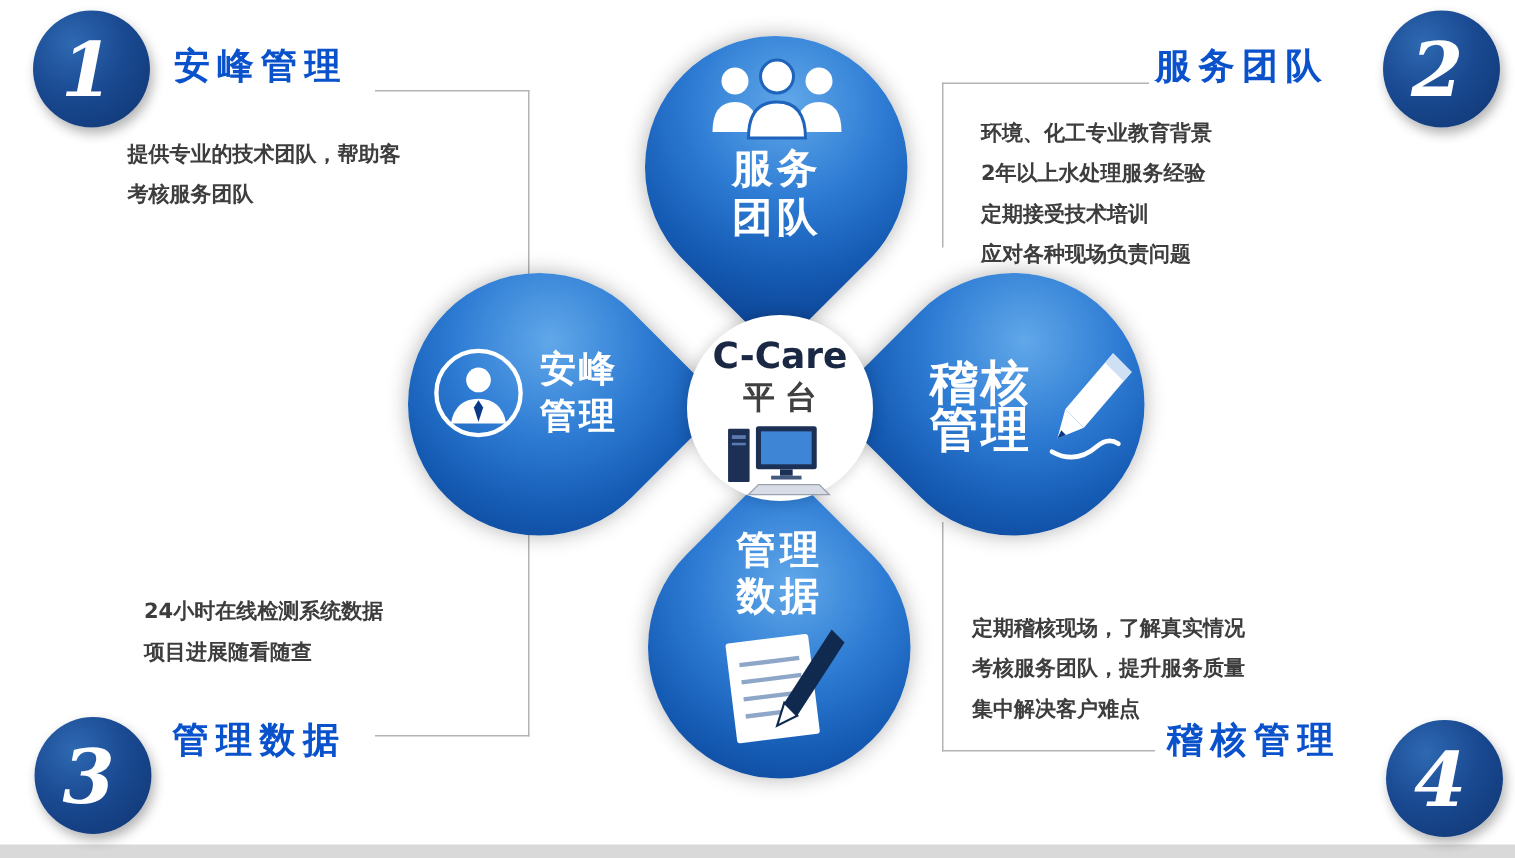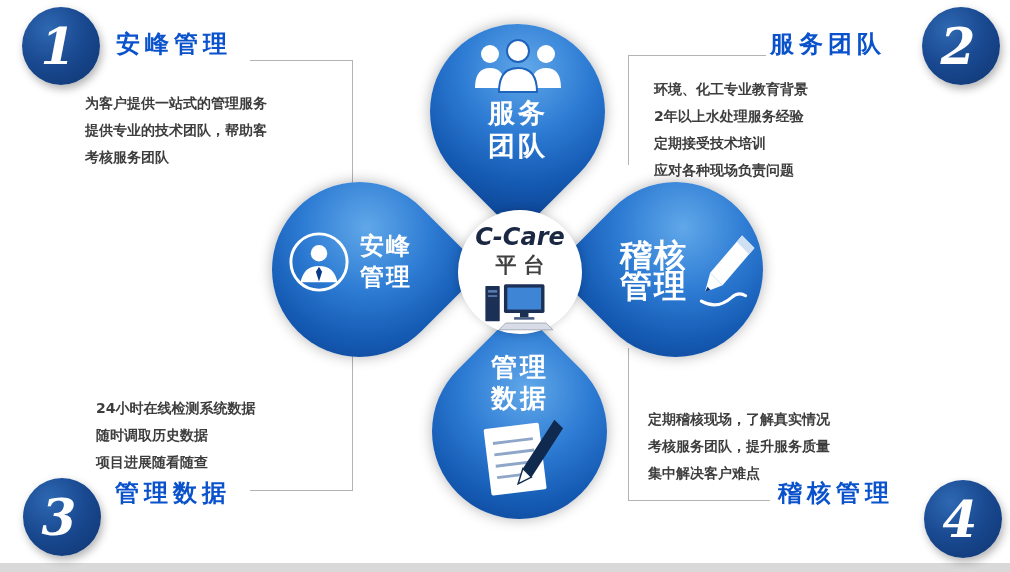--- a/index.html
+++ b/index.html
@@ -42,21 +42,21 @@
   .pc-right { left:620px; top:229px; display:flex; align-items:center; gap:8px; }
   .pc-right .petal-label { font-size:32px; line-height:31px; letter-spacing:2px; }
 
   .pc-bottom { left:433px; top:352px; width:174px; text-align:center; }
   .pc-bottom .petal-label { font-size:26px; line-height:31px; letter-spacing:3px; }
 
   
   .center-hub { position:absolute; left:458px; top:210px; width:124px; height:124px;
     border-radius:50%; background:#ffffff; z-index:4; text-align:center;
     box-shadow:0 0 10px rgba(0,0,0,0.18); }
-  .center-title { margin-top:13px; font-size:24px; font-weight:bold; color:#1b2844; letter-spacing:0px;font-style:italic; }
+  .center-title { margin-top:13px; font-size:24px; font-weight:bold; color:#1b2844; letter-spacing:0px; }
   .center-sub   { font-size:21px; font-weight:bold; color:#404040; letter-spacing:7px; text-indent:7px; }
 
   
   .num-circle { position:absolute; width:78px; height:78px; border-radius:50%; z-index:5;
     background: radial-gradient(circle at 34% 28%, #2e69b2 0%, #1a4a92 45%, #0e3470 100%);
     display:flex; align-items:center; justify-content:center;
     color:#fff; font-family:"DejaVu Serif","Liberation Serif",serif;
     font-style:italic; font-weight:bold; font-size:50px;
     box-shadow: 2px 4px 8px rgba(0,0,0,0.30); }
   .nc1 { left:22px;  top:7px; }
@@ -180,21 +180,20 @@
       <rect x="38" y="41" width="24" height="3" fill="#44597f"></rect>
       <path d="M28,48 L76,48 L84,56 L20,56 Z" fill="#d7dce6" stroke="#9aa2b0" stroke-width="1"></path>
     </svg>
   </div>
 
   <div class="num-circle nc1">
     <span>1</span>
   </div>
   <div class="corner-title t1">安峰管理</div>
   <div class="textblock tb1">
-    <div>为客户提供一站式的管理服务</div>
     <div>提供专业的技术团队，帮助客</div>
     <div>考核服务团队</div>
   </div>
 
   <div class="num-circle nc2">
     <span>2</span>
   </div>
   <div class="corner-title t2">服务团队</div>
   <div class="textblock tb2">
     <div>环境、化工专业教育背景</div>
@@ -202,21 +201,20 @@
     <div>定期接受技术培训</div>
     <div>应对各种现场负责问题</div>
   </div>
 
   <div class="num-circle nc3">
     <span>3</span>
   </div>
   <div class="corner-title t3">管理数据</div>
   <div class="textblock tb3">
     <div>24小时在线检测系统数据</div>
-    <div>随时调取历史数据</div>
     <div>项目进展随看随查</div>
   </div>
 
   <div class="num-circle nc4">
     <span>4</span>
   </div>
   <div class="corner-title t4">稽核管理</div>
   <div class="textblock tb4">
     <div>定期稽核现场，了解真实情况</div>
     <div>考核服务团队，提升服务质量</div>

